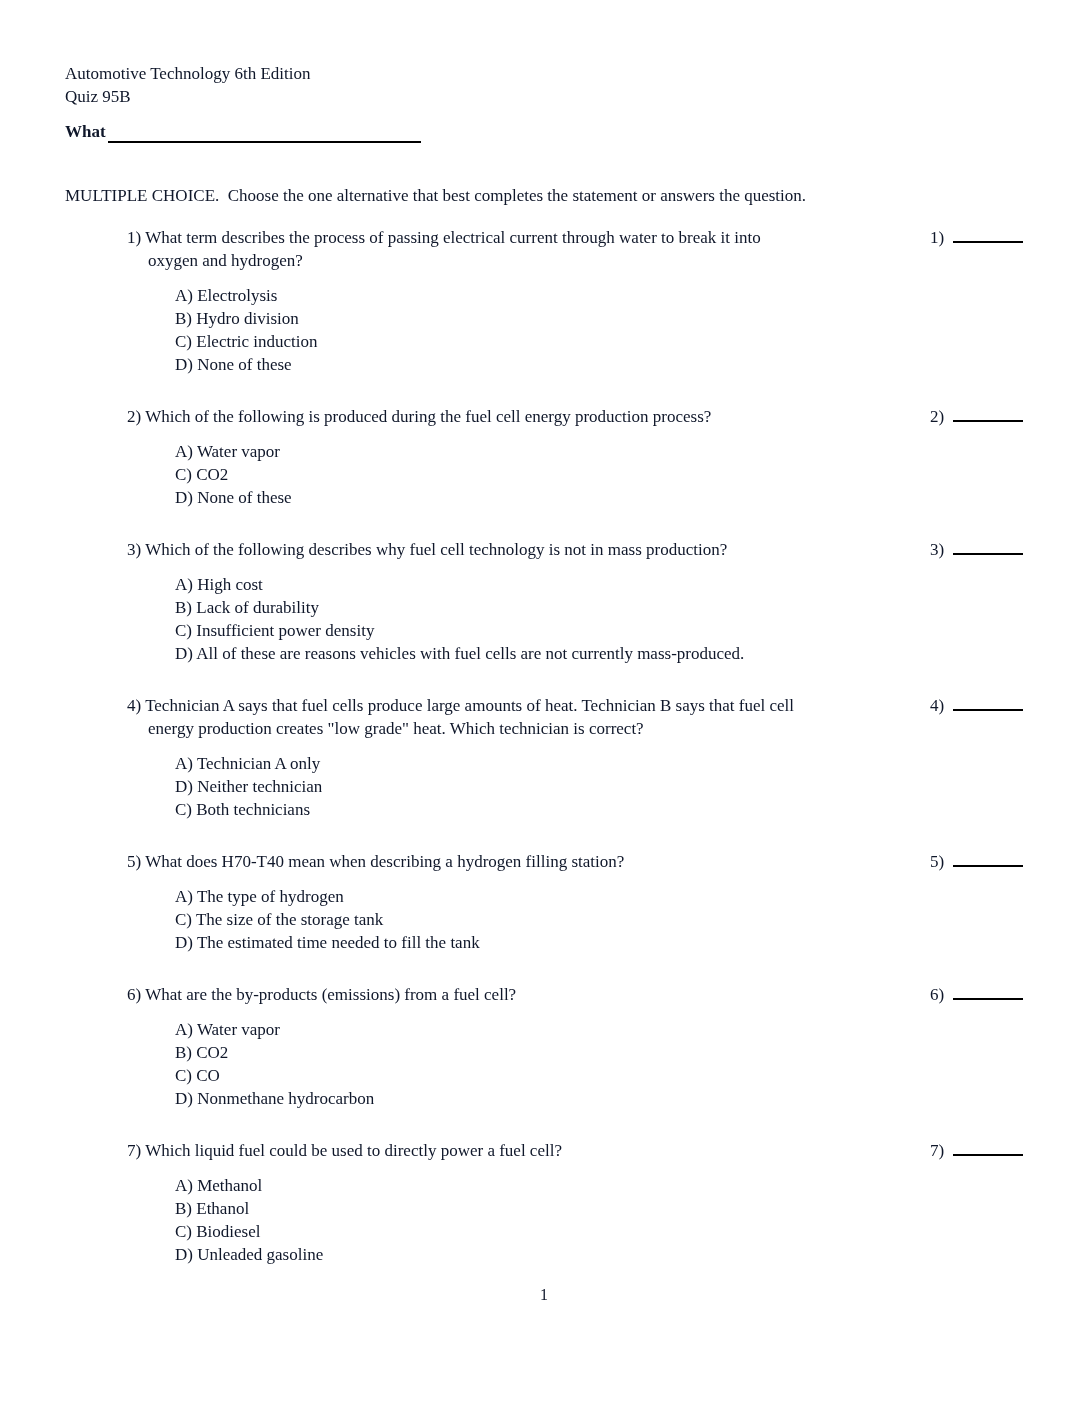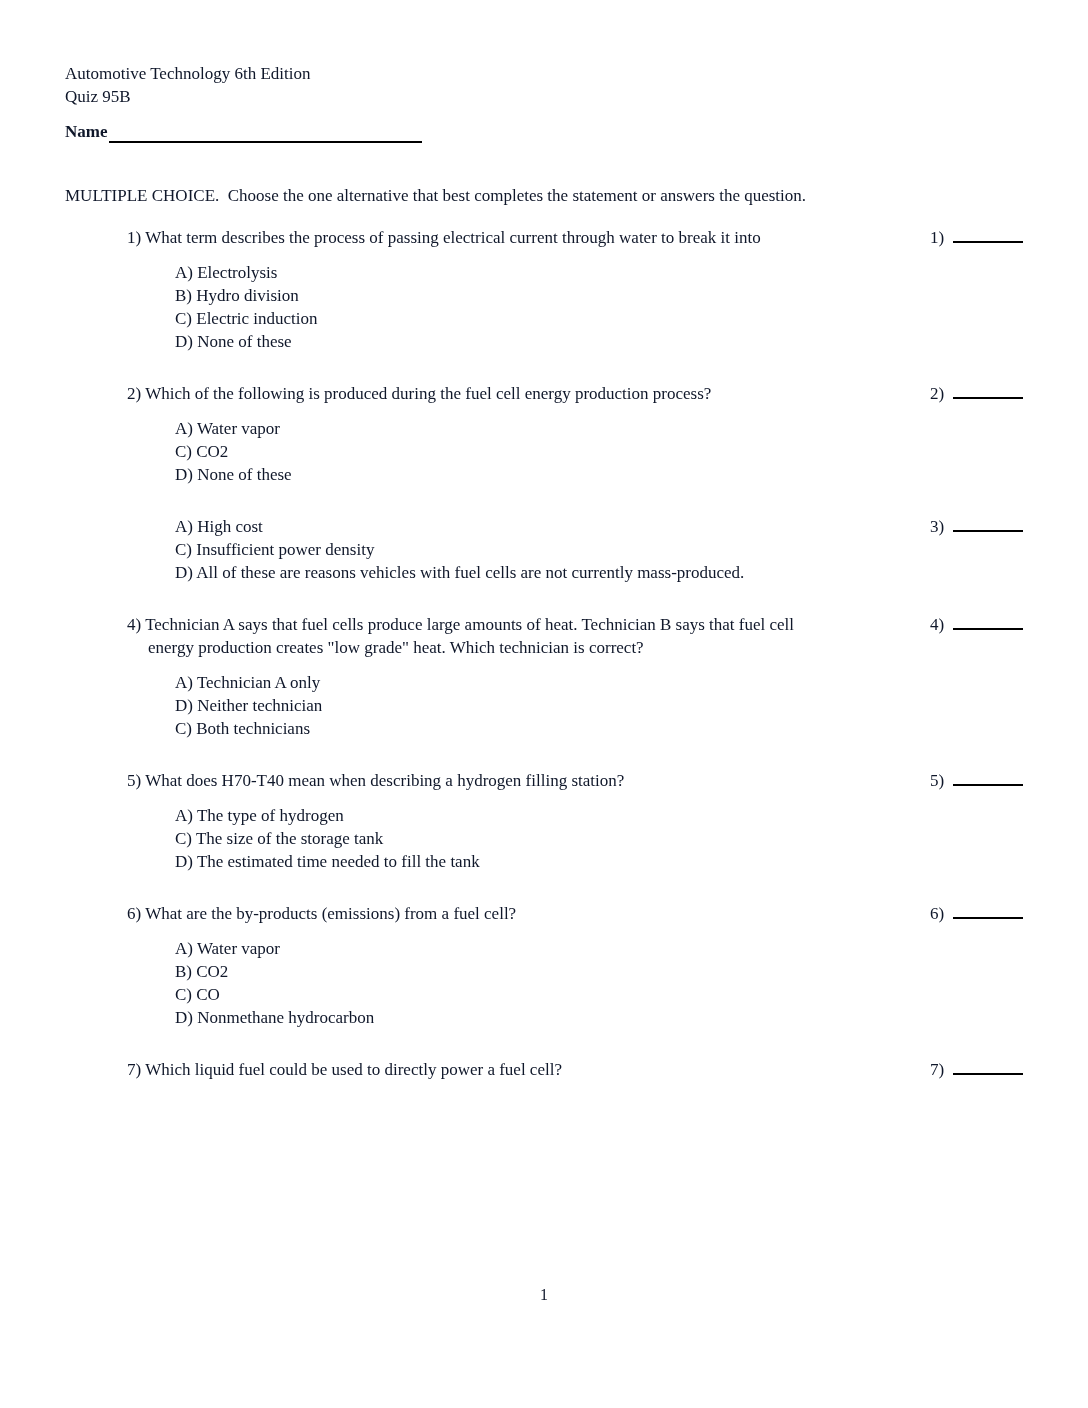--- a/index.html
+++ b/index.html
@@ -51,33 +51,34 @@
 <body>
 
 <div class="page">
 
   <div class="header">
     <div>Automotive Technology 6th Edition</div>
     <div>Quiz 95B</div>
   </div>
 
   <div class="name-row">
-    <span>Name</span><span class="name-blank"></span>
+    <span>What</span><span class="name-blank"></span>
   </div>
 
   <div class="instruction">MULTIPLE CHOICE.  Choose the one alternative that best completes the statement or answers the question.</div>
 
   <div class="questions">
 
     <div class="question">
       <div class="q-answer">
         <span>1)</span><span class="answer-blank"></span>
       </div>
       <div class="q-para">
         <div class="q-line first"><span>1)</span> <span>What term describes the process of passing electrical current through water to break it into</span></div>
+        <div class="q-line">oxygen and hydrogen?</div>
       </div>
       <div class="options">
         <div class="option">A) Electrolysis</div>
         <div class="option">B) Hydro division</div>
         <div class="option">C) Electric induction</div>
         <div class="option">D) None of these</div>
       </div>
     </div>
 
     <div class="question">
@@ -91,22 +92,26 @@
         <div class="option">A) Water vapor</div>
         <div class="option">C) CO2</div>
         <div class="option">D) None of these</div>
       </div>
     </div>
 
     <div class="question">
       <div class="q-answer">
         <span>3)</span><span class="answer-blank"></span>
       </div>
+      <div class="q-para">
+        <div class="q-line first"><span>3)</span> <span>Which of the following describes why fuel cell technology is not in mass production?</span></div>
+      </div>
       <div class="options">
         <div class="option">A) High cost</div>
+        <div class="option">B) Lack of durability</div>
         <div class="option">C) Insufficient power density</div>
         <div class="option">D) All of these are reasons vehicles with fuel cells are not currently mass-produced.</div>
       </div>
     </div>
 
     <div class="question">
       <div class="q-answer">
         <span>4)</span><span class="answer-blank"></span>
       </div>
       <div class="q-para">
@@ -149,19 +154,25 @@
       </div>
     </div>
 
     <div class="question">
       <div class="q-answer">
         <span>7)</span><span class="answer-blank"></span>
       </div>
       <div class="q-para">
         <div class="q-line first"><span>7)</span> <span>Which liquid fuel could be used to directly power a fuel cell?</span></div>
       </div>
+      <div class="options">
+        <div class="option">A) Methanol</div>
+        <div class="option">B) Ethanol</div>
+        <div class="option">C) Biodiesel</div>
+        <div class="option">D) Unleaded gasoline</div>
+      </div>
     </div>
 
   </div>
 
   <div class="footer">1</div>
 
 </div>
 
 </body></html>

